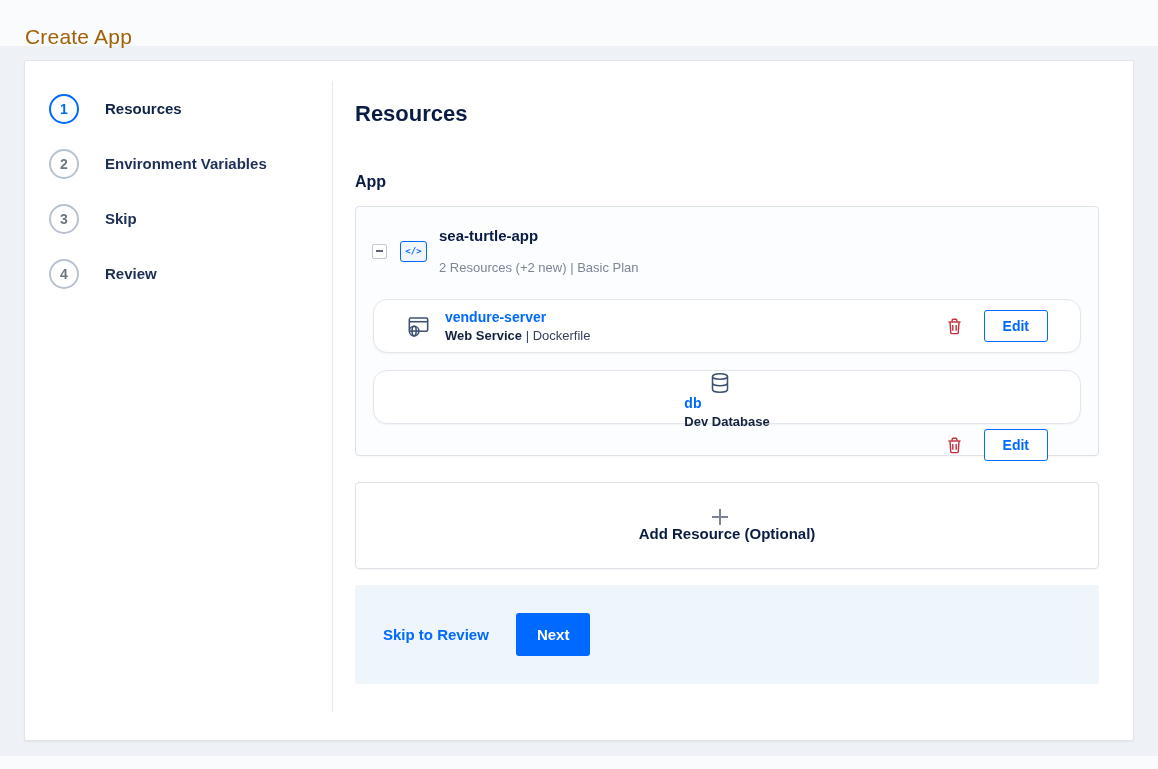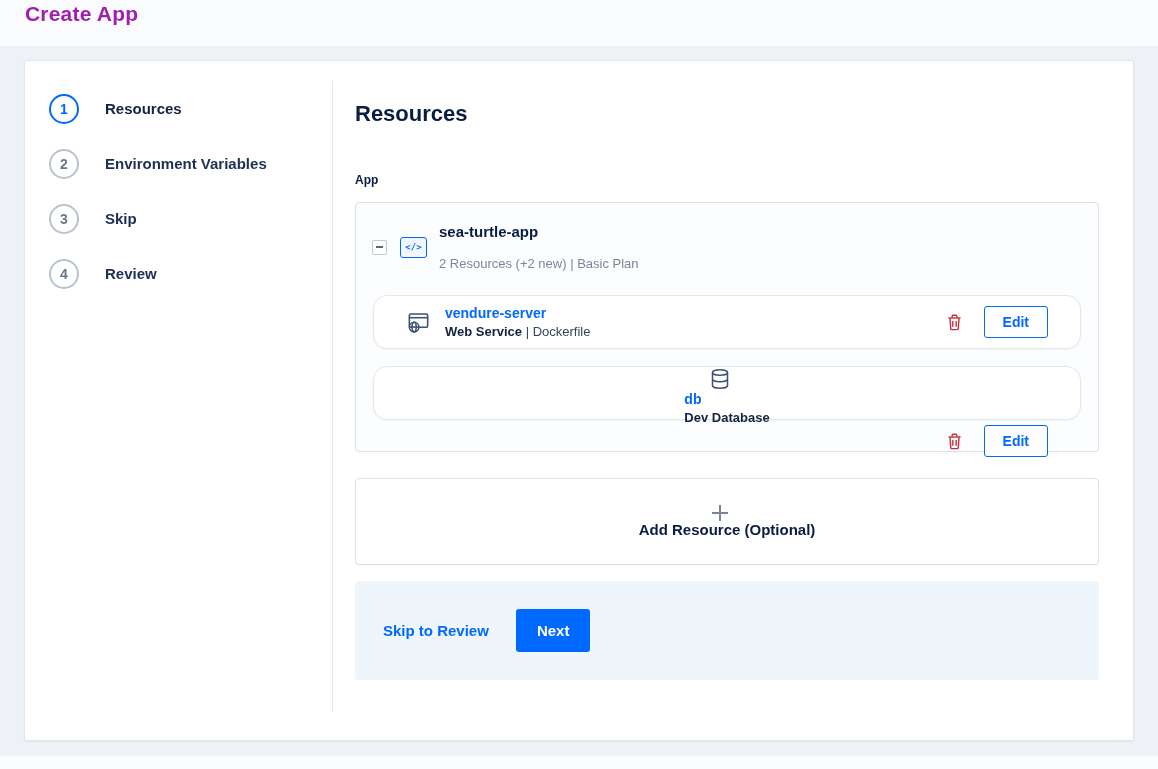--- a/index.html
+++ b/index.html
@@ -6,21 +6,21 @@
   html,body { width:1158px; height:769px; }
   body {
     background:#eef1f5;
     font-family:"Liberation Sans", sans-serif;
     color:#0a1c44;
     position:relative;
     overflow:hidden;
   }
   .top-band { position:absolute; top:0; left:0; right:0; height:46px; background:#fafbfd; }
   .bottom-band { position:absolute; bottom:0; left:0; right:0; height:13px; background:#fafbfd; }
-  .page-title { position:absolute; top:2px; left:25px; font-size:21px; font-weight:700; color:#a21caf; letter-spacing:.2px; }
+  .page-title { position:absolute; top:25px; left:25px; font-size:21px; font-weight:400; color:#a16207; letter-spacing:.2px; }
 
   .card {
     position:absolute; left:24px; top:60px; width:1110px; height:681px;
     background:#fff; border:1px solid #e2e6ec; border-radius:2px;
     box-shadow:0 1px 2px rgba(15,30,60,.05);
     display:flex;
   }
 
   
   .stepper { width:308px; margin:20px 0 28px 0; padding-left:24px; border-right:1px solid #e6e9ee; }
@@ -30,21 +30,21 @@
     display:flex; align-items:center; justify-content:center;
     font-size:14px; font-weight:700; color:#6b7586; background:#fff;
   }
   .step.active .step-circle { border-color:#0069ff; color:#0069ff; }
   .step-label { margin-left:26px; font-size:15px; font-weight:600; color:#1d2f55; }
   .step.active .step-label { font-weight:700; color:#0f2347; }
 
   
   .content { flex:1; padding:40px 34px 0 22px; }
   .content-heading { font-size:22px; font-weight:700; color:#0a1c44; line-height:26px; }
-  .section-label { margin-top:46px; font-size:12px; font-weight:700; color:#0a1c44; }
+  .section-label { margin-top:46px; font-size:16px; font-weight:700; color:#0a1c44; }
 
   .app-card {
     margin-top:15px; border:1px solid #dde2e9; border-radius:4px;
     background:#fcfdfe; box-shadow:0 1px 2px rgba(15,30,60,.03);
   }
   .app-header { display:flex; align-items:center; padding:20px 16px 24px 16px; }
   .collapse-box {
     width:15px; height:15px; border:1px solid #c2c8d2; border-radius:2px;
     background:#fff; position:relative; cursor:pointer; flex:0 0 15px;
   }

